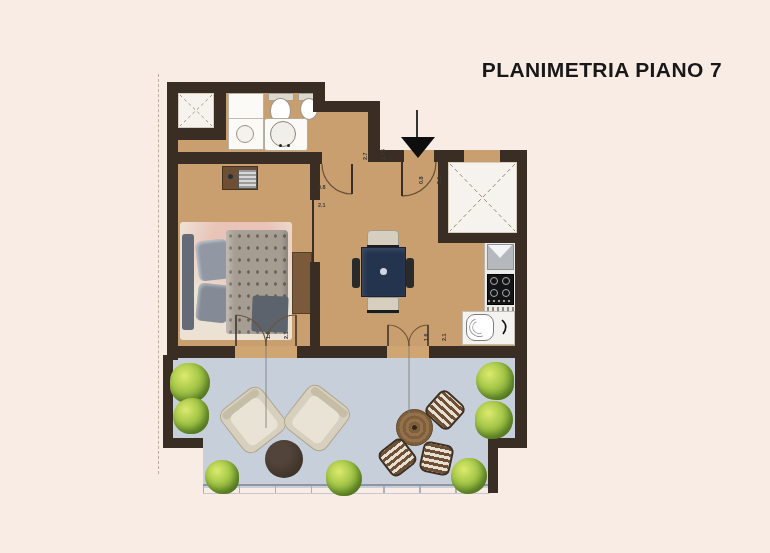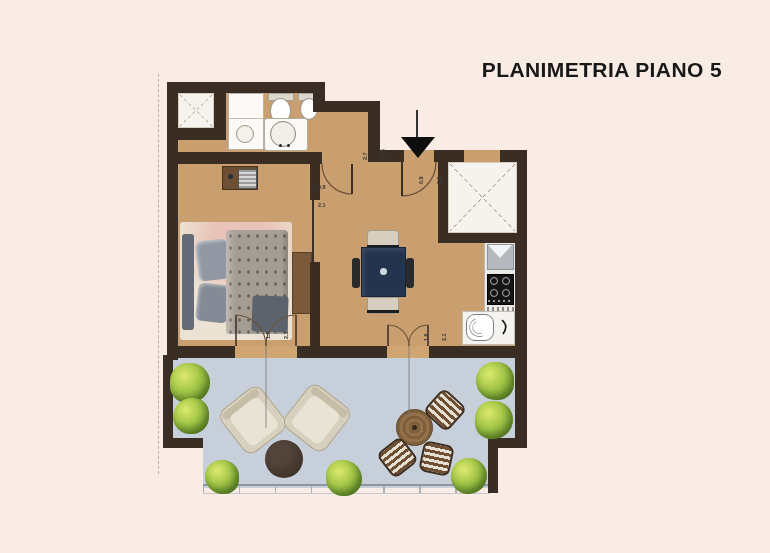--- a/index.html
+++ b/index.html
@@ -34,21 +34,21 @@
   .armchair .cushion{position:absolute;left:7px;top:9px;right:7px;bottom:5px;background:#e9e3d5;border-radius:6px;}
   .armchair .back{position:absolute;left:3px;top:2px;right:3px;height:8px;background:#c6bda7;border-radius:6px;}
   .stripchair{position:absolute;z-index:9;border:2px solid #3f2f20;border-radius:7px;box-sizing:border-box;
          background:repeating-linear-gradient(0deg,#6e4f33 0 3px,#e6e0d2 3px 6px);}
 </style>
 </head>
 <body>
 
 <div id="canvas">
 
-  <div class="title">PLANIMETRIA PIANO 5</div>
+  <div class="title">PLANIMETRIA PIANO 7</div>
 
   <div class="abs" style="left:158px;top:74px;width:0;height:400px;border-left:1px dashed #bfae9f;z-index:2;"></div>
 
   <div class="wood" style="left:178px;top:93px;width:339px;height:253px;"></div>
 
   <div class="pink" style="left:380px;top:82px;width:147px;height:68px;"></div>
   <div class="pink" style="left:325px;top:82px;width:55px;height:19px;"></div>
 
   <div class="terrace" style="left:173px;top:358px;width:342px;height:90px;"></div>
   <div class="terrace" style="left:203px;top:448px;width:285px;height:40px;"></div>

